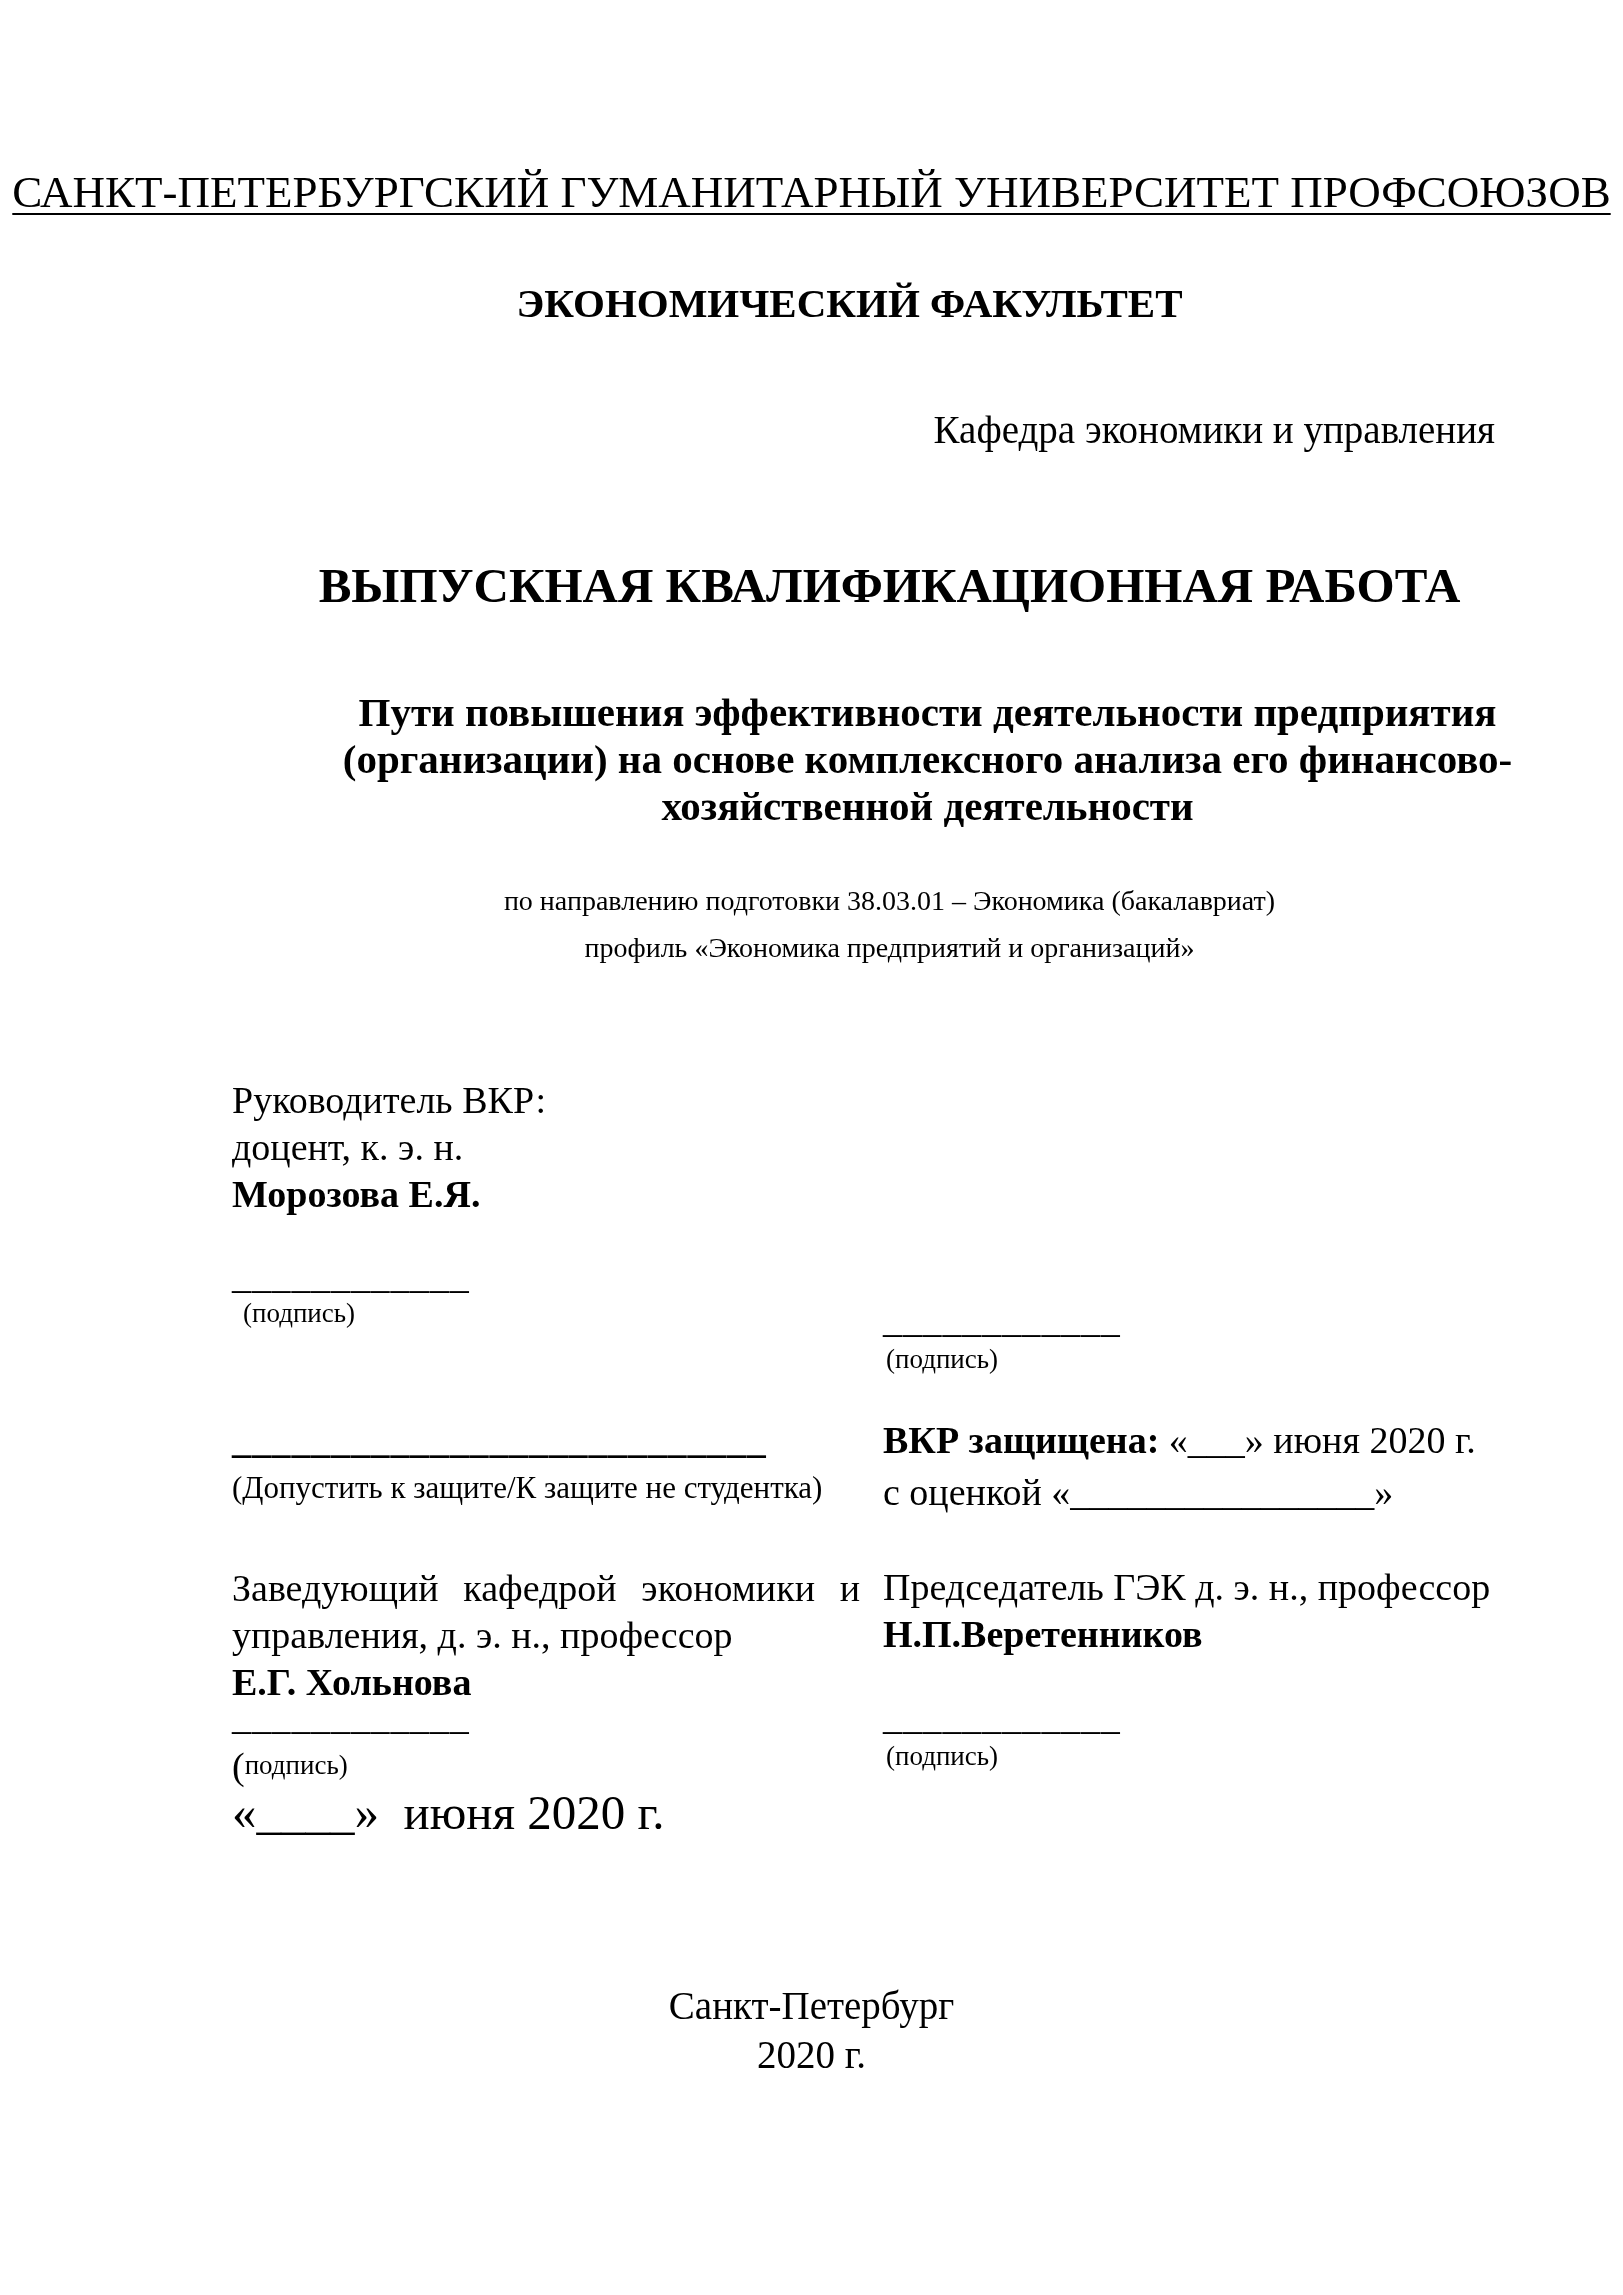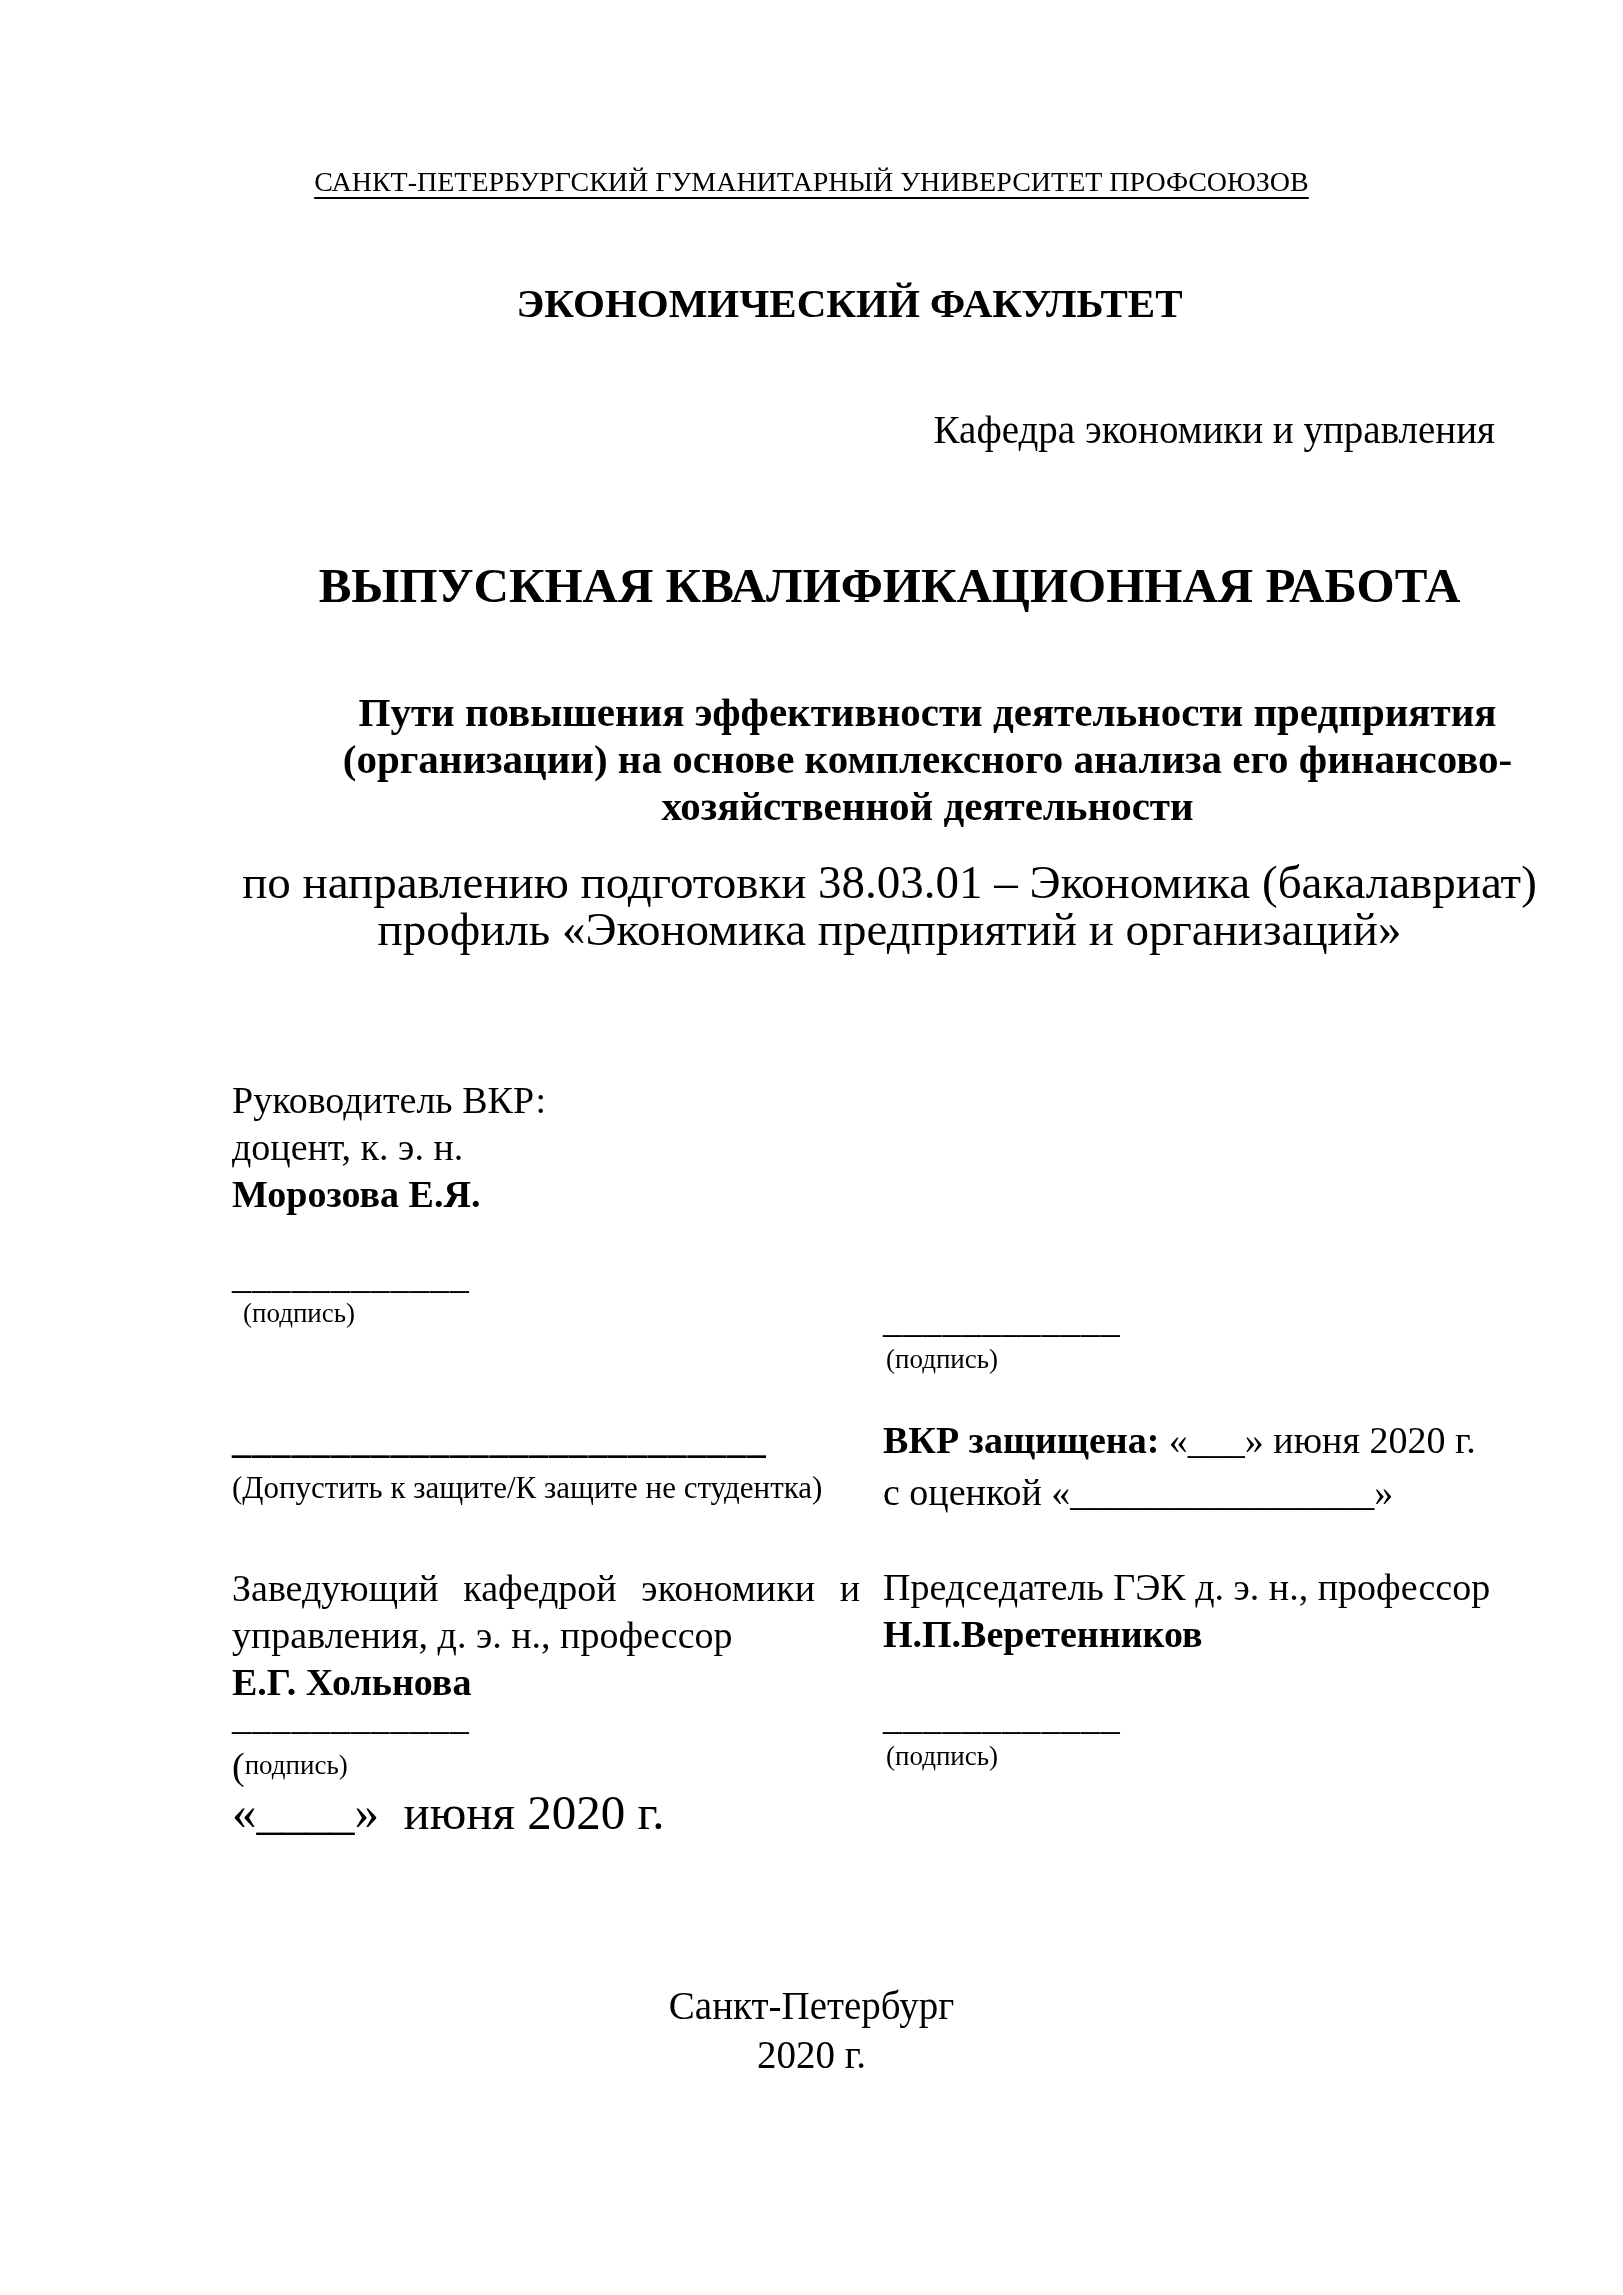--- a/index.html
+++ b/index.html
@@ -27,21 +27,21 @@
     left: 232px;
     width: 1315px;
     text-align: center;
   }
   .bold { font-weight: bold; }
   .underlined {
     text-decoration: underline;
     text-decoration-thickness: 2.4px;
     text-underline-offset: 6.3px;
   }
-  .fs46 { font-size: 28px; }
+  .fs46 { font-size: 45px; }
   .fs52 { font-size: 41px; padding-left: 38px; }
   .fs62 { font-size: 49px; }
   .lh60 { line-height: 47px; }
   .small-label { font-size: 27px; }
   .admission-label { font-size: 31px; }
   .left-col  { left: 232px;  width: 628px; }
   .right-col { left: 883px; width: 636px; }
   .justify-stretch {
     text-align: justify;
     text-align-last: justify;
@@ -65,21 +65,21 @@
   <div class="abs" style="top: 407px; right: 128px; text-align: center; font-size: 39px;">Кафедра экономики и управления</div>
 
   <div class="abs content-center bold fs62" style="top: 557px;">ВЫПУСКНАЯ КВАЛИФИКАЦИОННАЯ РАБОТА</div>
 
   <div class="abs content-center bold fs52 lh60" style="top: 689px;">
     <div>Пути повышения эффективности деятельности предприятия</div>
     <div>(организации) на основе комплексного анализа его финансово-</div>
     <div>хозяйственной деятельности</div>
   </div>
 
-  <div class="abs content-center lh60" style="top: 859px; font-size: 47px;">
+  <div class="abs content-center lh60" style="top: 877px; font-size: 28px;">
     <div>по направлению подготовки 38.03.01 – Экономика (бакалавриат)</div>
     <div>профиль «Экономика предприятий и организаций»</div>
   </div>
 
   <div class="abs left-col lh60" style="top: 1077px;">
     <div>Руководитель ВКР:</div>
     <div>доцент, к. э. н.</div>
     <div class="bold">Морозова Е.Я.</div>
   </div>
 

